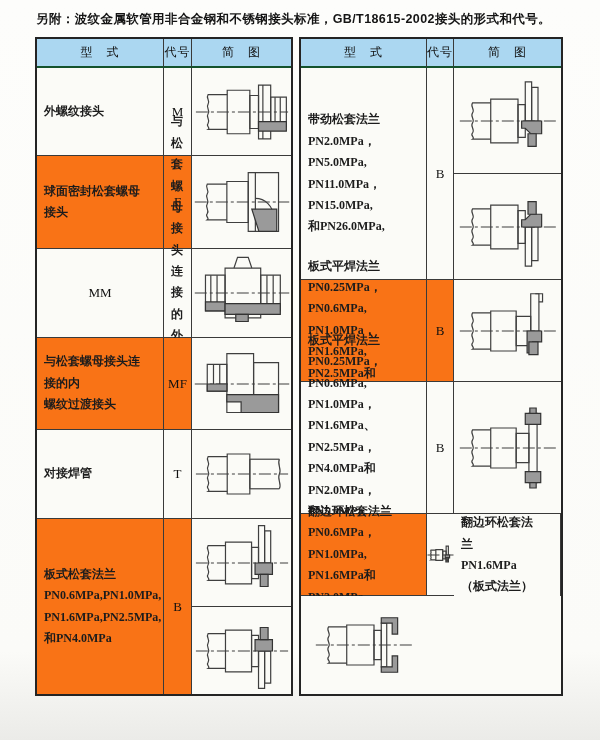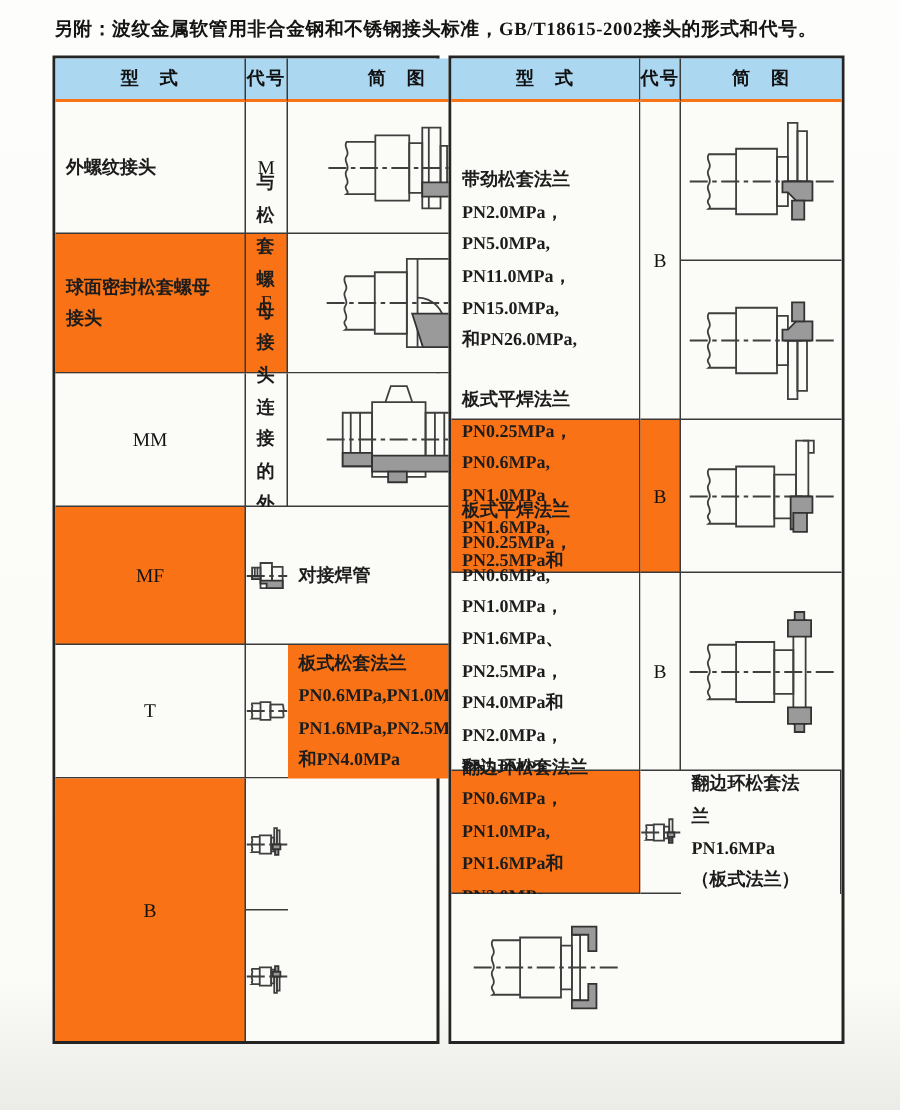--- a/index.html
+++ b/index.html
@@ -5,43 +5,43 @@
   * { margin:0; padding:0; box-sizing:border-box; }
   html,body { width:600px; height:740px; }
   body {
     position:relative;
     font-family:"Liberation Sans", sans-serif;
     background:linear-gradient(180deg,#fdfdfb 0%, #fbfbf8 88%, #ebebe8 100%);
     overflow:hidden;
   }
   .page-title {
     position:absolute; left:36px; top:11px; width:540px;
-    font-size:12.5px; font-weight:bold; color:#151515; letter-spacing:0.4px;font-family:Liberation Serif, serif;
+    font-size:12.5px; font-weight:bold; color:#151515; letter-spacing:0.4px;
   }
   .tbl {
     position:absolute; display:grid;
     border:2px solid #242424; background:#fbfbf7;
   }
   #left-tbl {
     left:35px; top:37px; width:258px; height:659px;
     grid-template-columns:127px 28px 1fr;
     grid-template-rows:29px 88px 93px 89px 92px 89px 1fr;
   }
   #right-tbl {
     left:299px; top:37px; width:264px; height:659px;
     grid-template-columns:126px 27px 1fr;
     grid-template-rows:29px 212px 102px 132px 82px 1fr;
   }
   .c { border-right:1.5px solid #3a3a3a; border-bottom:1.5px solid #3a3a3a; background:#fbfbf7; }
   .c.col3 { border-right:none; }
   .c.rowlast { border-bottom:none; }
   .c.hd {
     background:#abd7f1; display:flex; align-items:center; justify-content:center;
-    font-size:12px; font-weight:bold; color:#101010; letter-spacing:1px;
-    border-bottom:2px solid #f97316;
+    font-size:12px; font-weight:normal; color:#101010; letter-spacing:1px;
+    border-bottom:2px solid #14532d;
   }
   .c.hl { background:#f97316; }
   .c.type {
     display:flex; flex-direction:column; justify-content:center;
     padding:4px 20px 4px 7px;
     font-family:"Liberation Serif", serif;
     font-size:12px; line-height:1.78; color:#1c1c1c;
     white-space:pre-line;
     font-weight:bold;
   }
@@ -111,20 +111,22 @@
       <path d="M46 18 L50 6 H62 L66 18"></path>
       <rect x="76" y="26" width="22" height="40"></rect>
       <line x1="83" y1="26" x2="83" y2="66"></line>
         <line x1="90" y1="26" x2="90" y2="66"></line>
       <rect x="14" y="56" width="22" height="10" fill="#9a9a9a" stroke="#333"></rect>
       <rect x="36" y="58" width="62" height="12" fill="#9a9a9a" stroke="#333"></rect>
       <rect x="48" y="70" width="14" height="8" fill="#9a9a9a" stroke="#333"></rect>
     </svg>
   </div>
 
+  <div class="c type hl">与松套螺母接头连接的内
+螺纹过渡接头</div>
   <div class="c code hl">MF</div>
   <div class="c diag col3">
     <svg class="dg" width="98" height="82" viewBox="0 0 110 92" fill="none" stroke="#3f3f3f" stroke-width="1.2">
       <line x1="2" y1="46" x2="108" y2="46" stroke-dasharray="12 3 3 3"></line>
       <rect x="16" y="24" width="22" height="30"></rect>
       <line x1="23" y1="24" x2="23" y2="54"></line>
         <line x1="30" y1="24" x2="30" y2="54"></line>
       <rect x="38" y="12" width="30" height="66"></rect>
       <rect x="68" y="22" width="28" height="56"></rect>
       <rect x="16" y="46" width="22" height="8" fill="#9a9a9a" stroke="#333"></rect>

